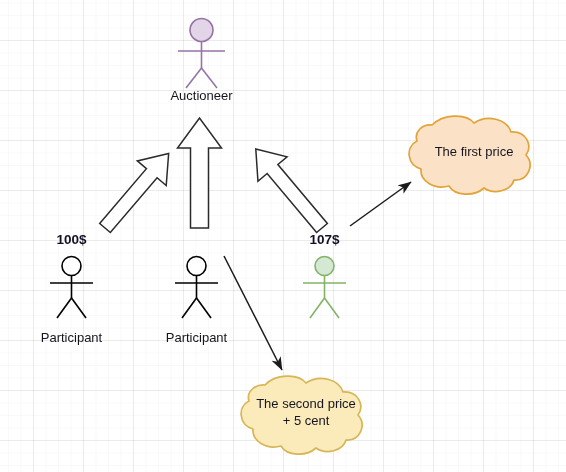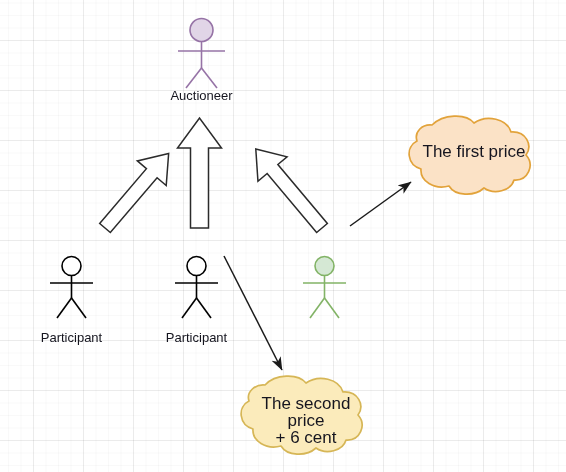--- a/index.html
+++ b/index.html
@@ -50,21 +50,21 @@
     font-size: 13.5px;
     font-weight: bold;
     color: #121225;
     white-space: nowrap;
   }
   .price-label.light { font-weight: 600; }
   .cloud-label {
     position: absolute;
     text-align: center;
     font-family: "Liberation Sans", sans-serif;
-    font-size: 17px;
+    font-size: 13px;
     color: #15151f;
     line-height: 17px;
     white-space: pre-line;
   }
 </style>
 </head>
 <body>
 
 <div id="canvas">
 
@@ -151,22 +151,24 @@
     </defs>
 
     <line x1="350" y1="226" x2="411" y2="182" stroke="#1a1a1a" stroke-width="1.5" marker-end="url(#thin-arrowhead)"></line>
 
     <line x1="224" y1="256" x2="282" y2="370" stroke="#1a1a1a" stroke-width="1.5" marker-end="url(#thin-arrowhead)"></line>
 
   </svg>
 
   <div class="node-label" style="left:151px; top:88px; width:101px;">Auctioneer</div>
 
+  <div class="price-label light" style="left:31px; top:232px; width:81px;">100$</div>
+  <div class="price-label" style="left:284px; top:232px; width:81px;">107$</div>
 
   <div class="node-label" style="left:21px; top:330px; width:101px;">Participant</div>
   <div class="node-label" style="left:146px; top:330px; width:101px;">Participant</div>
 
   <div class="cloud-label" style="left:411px; top:143px; width:126px;">The first price</div>
 
   <div class="cloud-label" style="left:243px; top:395px; width:126px;">The second price
-+ 6 cent</div>
++ 5 cent</div>
 
 </div>
 
 </body></html>

